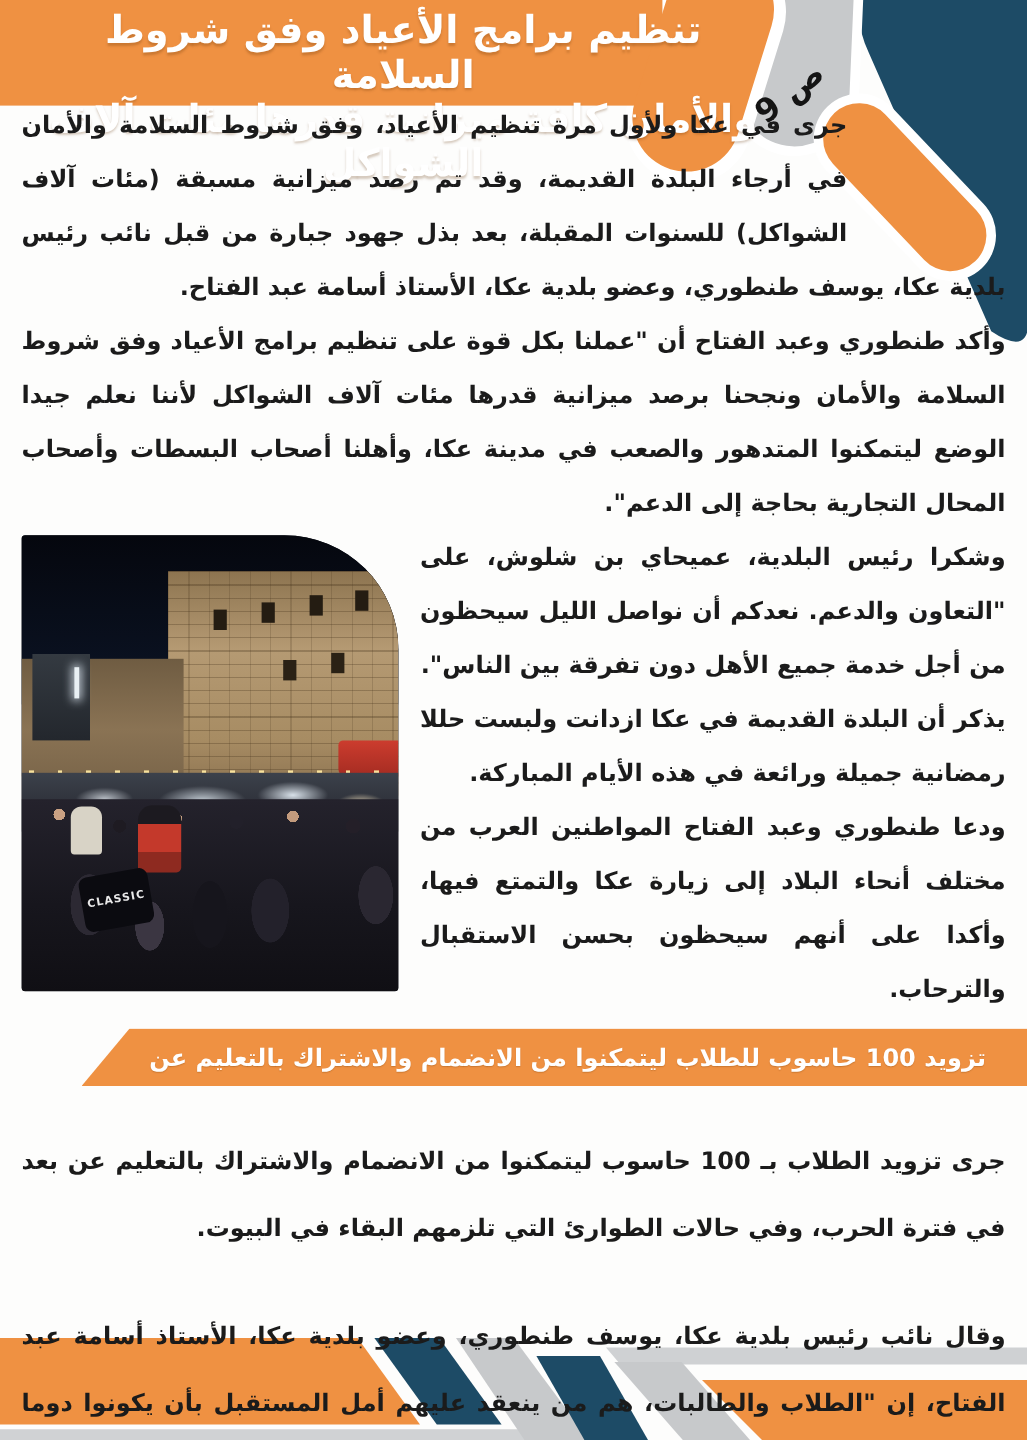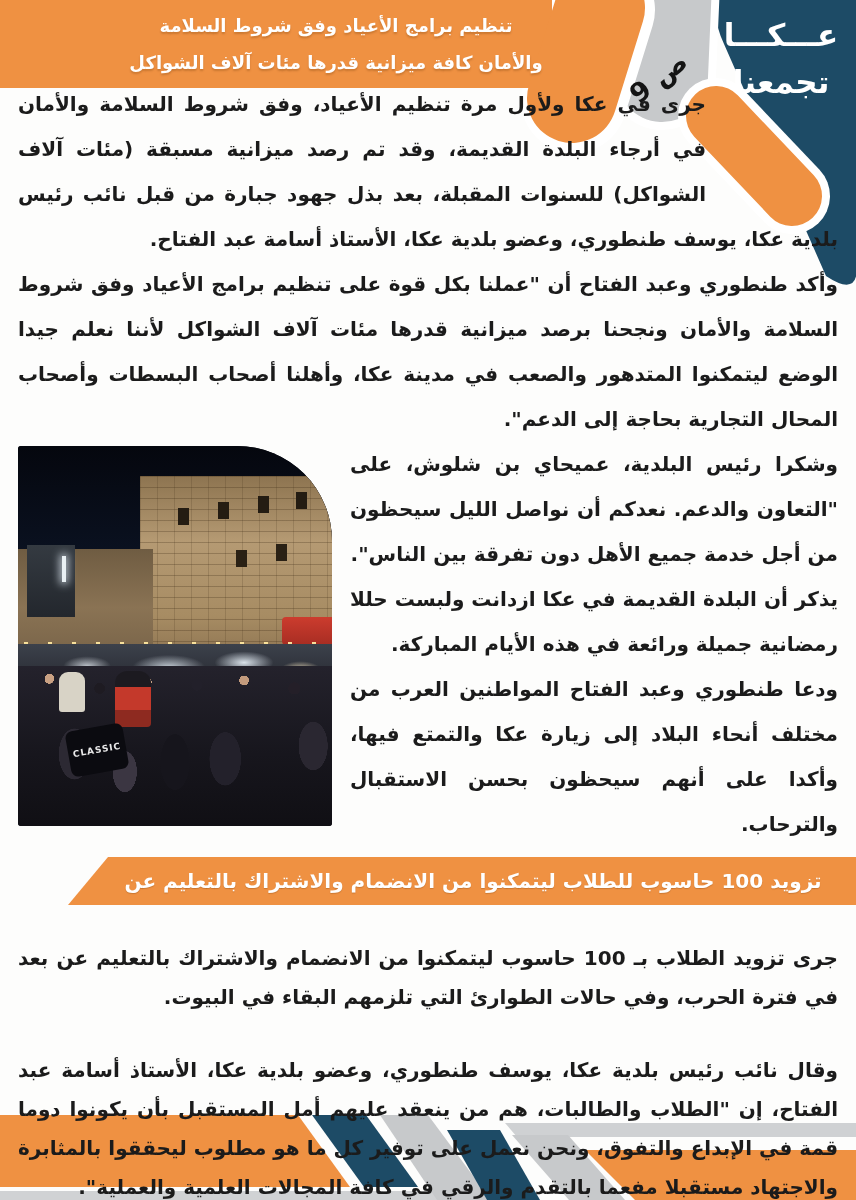--- a/index.html
+++ b/index.html
@@ -5,21 +5,21 @@
   html,body{margin:0;padding:0;background:#888;}
   .page{
     position:relative;width:856px;height:1200px;margin:0 auto;
     background:#fdfdfc;overflow:hidden;direction:rtl;
     font-family:"DejaVu Sans",sans-serif;
   }
   
   .hdr-svg{position:absolute;top:0;left:0;z-index:1;pointer-events:none;}
   .hdr-title{
     position:absolute;top:7px;left:36px;right:220px;z-index:2;
-    color:#fff;font-weight:bold;font-size:18px;line-height:37px;text-align:center;
+    color:#fff;font-weight:bold;font-size:32px;line-height:37px;text-align:center;
     text-shadow:0 2px 2px rgba(96,48,0,.25);
   }
   .masthead{
     position:absolute;top:12px;right:10px;width:130px;z-index:2;
     color:#fff;font-weight:bold;font-size:31px;line-height:47px;text-align:center;
   }
   .page-num{
     position:absolute;top:62px;left:626px;z-index:2;
     color:#141414;font-weight:bold;font-size:27px;
     transform:rotate(-38deg);direction:rtl;white-space:nowrap;
@@ -86,21 +86,21 @@
     transform:rotate(-10deg);display:flex;align-items:center;justify-content:center;
     color:#e9e9e9;font-size:9px;font-weight:bold;letter-spacing:1px;position:absolute;}
   
   .subhead{
     clear:both;margin:10px -18px 10px 50px;height:48px;
     background:#ef9142;color:#fff;font-weight:bold;font-size:20px;line-height:48px;
     text-align:center;padding:0 24px 0 46px;
     clip-path:polygon(40px 0,100% 0,100% 100%,0 100%);
     text-shadow:0 1px 1px rgba(96,48,0,.25);
   }
-  .art2 p{line-height:39px;margin-top:34px;}
+  .art2 p{line-height:56px;margin-top:34px;}
   
   .ftr-svg{position:absolute;bottom:0;left:0;z-index:1;pointer-events:none;}
 </style>
 </head>
 <body>
 
 <div class="page">
 
   <svg class="hdr-svg" width="856" height="340" viewBox="0 0 856 340">
 
@@ -110,24 +110,20 @@
     <line x1="668" y1="-64" x2="662" y2="76" stroke="#c7c9cb" stroke-width="92" stroke-linecap="round"></line>
 
     <line x1="716" y1="116" x2="792" y2="196" stroke="#ffffff" stroke-width="76" stroke-linecap="round"></line>
     <line x1="716" y1="116" x2="792" y2="196" stroke="#ef9142" stroke-width="60" stroke-linecap="round"></line>
 
     <line x1="602" y1="10" x2="574" y2="100" stroke="#ffffff" stroke-width="106" stroke-linecap="round"></line>
     <rect x="0" y="0" width="552" height="88" fill="#ef9142"></rect>
     <line x1="600" y1="8" x2="572" y2="98" stroke="#ef9142" stroke-width="90" stroke-linecap="round"></line>
   </svg>
 
-  <div class="masthead">
-    <div>عـــكـــا</div>
-    <div>تجمعنا</div>
-  </div>
   <div class="page-num">ص 9</div>
 
   <div class="hdr-title">
     <div>تنظيم برامج الأعياد وفق شروط السلامة</div>
     <div>والأمان كافة ميزانية قدرها مئات آلاف الشواكل</div>
   </div>
 
   <div class="article">
     <span class="p1-spacer"></span>
     <p>جرى في عكا ولأول مرة تنظيم الأعياد، وفق شروط السلامة والأمان في أرجاء البلدة القديمة، وقد تم رصد ميزانية مسبقة (مئات آلاف الشواكل) للسنوات المقبلة، بعد بذل جهود جبارة من قبل نائب رئيس بلدية عكا، يوسف طنطوري، وعضو بلدية عكا، الأستاذ أسامة عبد الفتاح.</p>

